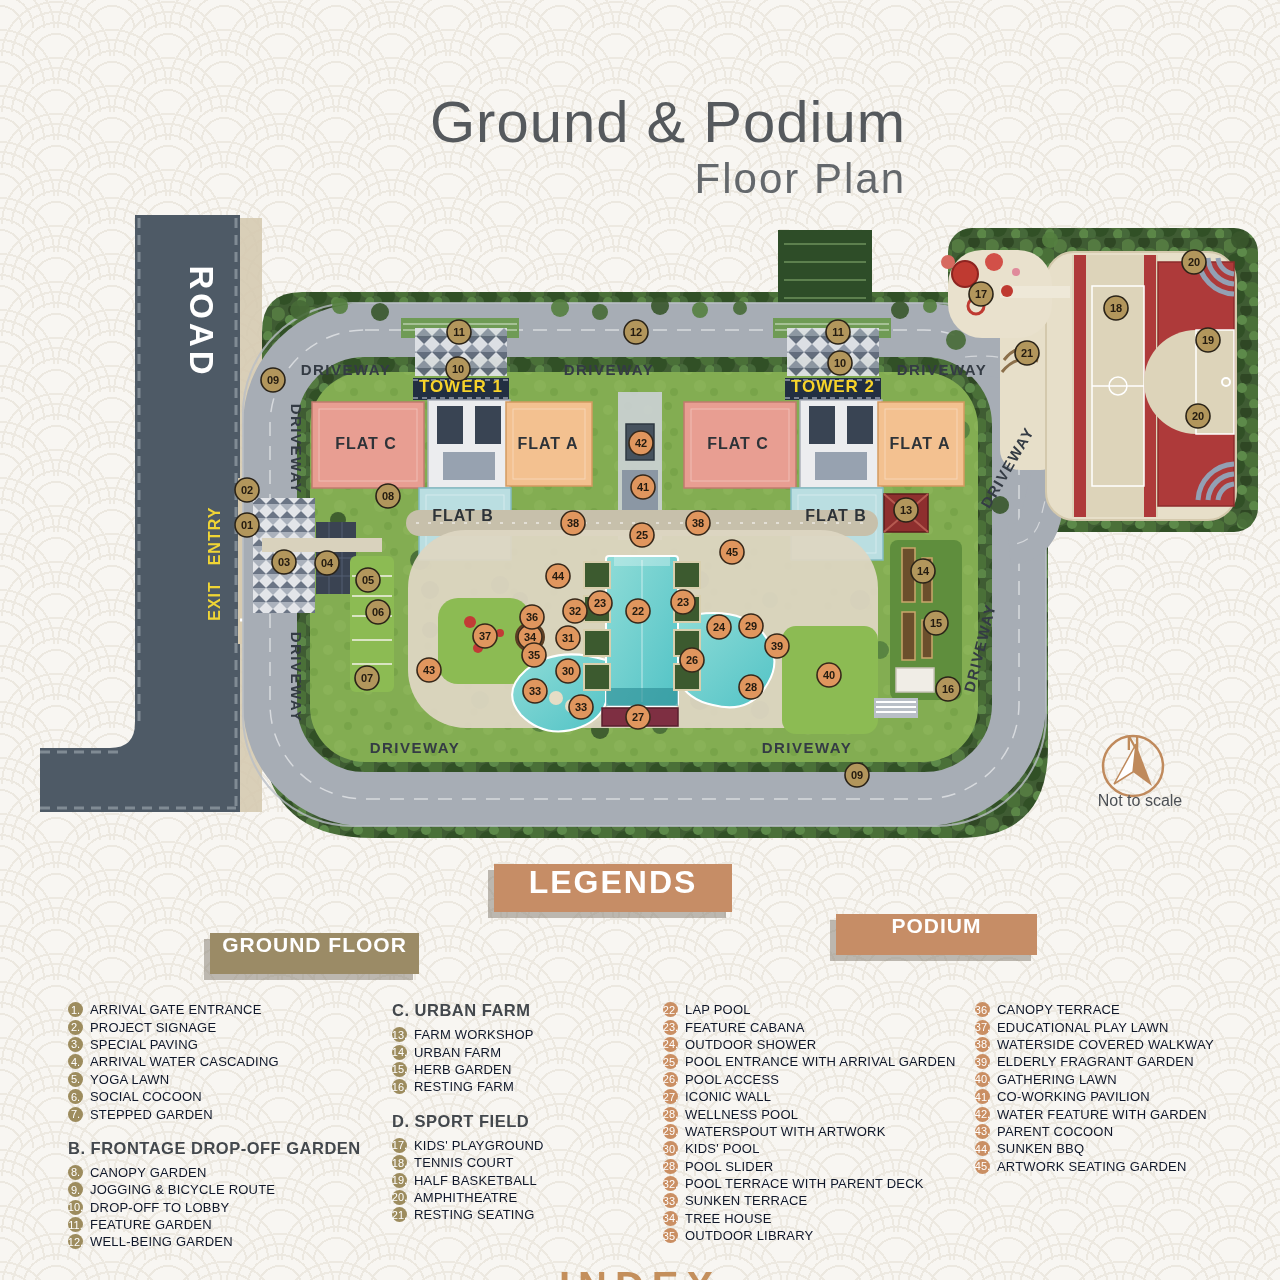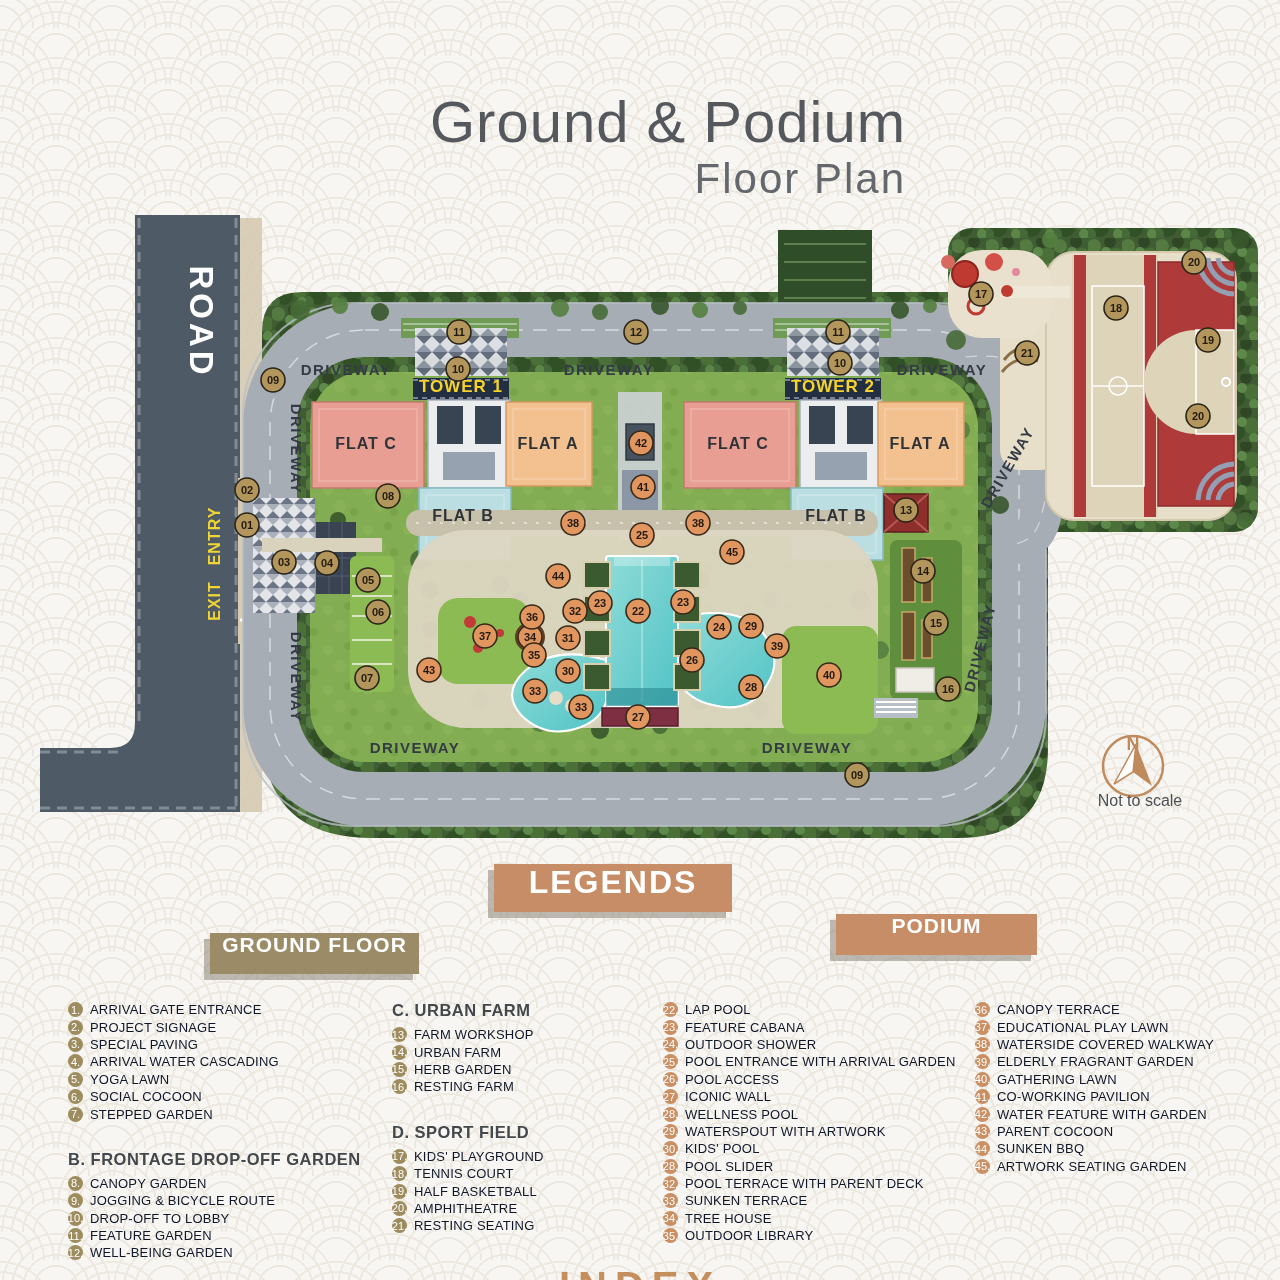--- a/index.html
+++ b/index.html
@@ -35,21 +35,21 @@
   .hdr-box{position:absolute;display:flex;justify-content:center;color:#fff;font-weight:bold;z-index:3;box-shadow:-6px 6px 0 rgba(138,132,121,.55)}
   .hdr-legends{left:494px;top:864px;width:238px;height:48px;background:#c68d66;font-size:32px;letter-spacing:2px}
   .hdr-ground{left:210px;top:933px;width:209px;height:41px;background:#9b8b66;font-size:21px;letter-spacing:1px}
   .hdr-podium{left:836px;top:914px;width:201px;height:41px;background:#c68d66;font-size:21px;letter-spacing:1px}
   .lcol{position:absolute;z-index:3;top:1001px}
   .lcol.c1{left:68px;width:330px}
   .lcol.c2{left:392px;width:270px}
   .lcol.c3{left:663px;width:310px}
   .lcol.c4{left:975px;width:300px}
   .lh{font-size:16.5px;font-weight:bold;color:#43484d;letter-spacing:.5px;height:22px;margin-bottom:3px;white-space:nowrap}
-  .lh.later{margin-top:27px}
+  .lh.later{margin-top:16px}
   .li{height:17.4px;display:flex;align-items:center;gap:7px;white-space:nowrap}
   .ln{width:15px;height:15px;border-radius:50%;color:#fff;font-size:11px;font-weight:normal;display:inline-flex;align-items:center;justify-content:center;flex-shrink:0}
   .ln.g{background:#9d8c5e}
   .ln.p{background:#ca8f63}
   .lt{font-size:13px;color:#0f172a;letter-spacing:.2px}
   .index-partial{position:absolute;left:0;right:0;top:1264px;text-align:center;z-index:3;
     font-size:40px;font-weight:bold;color:#c48f5c;letter-spacing:8px}
 </style>
 </head>
 <body>

